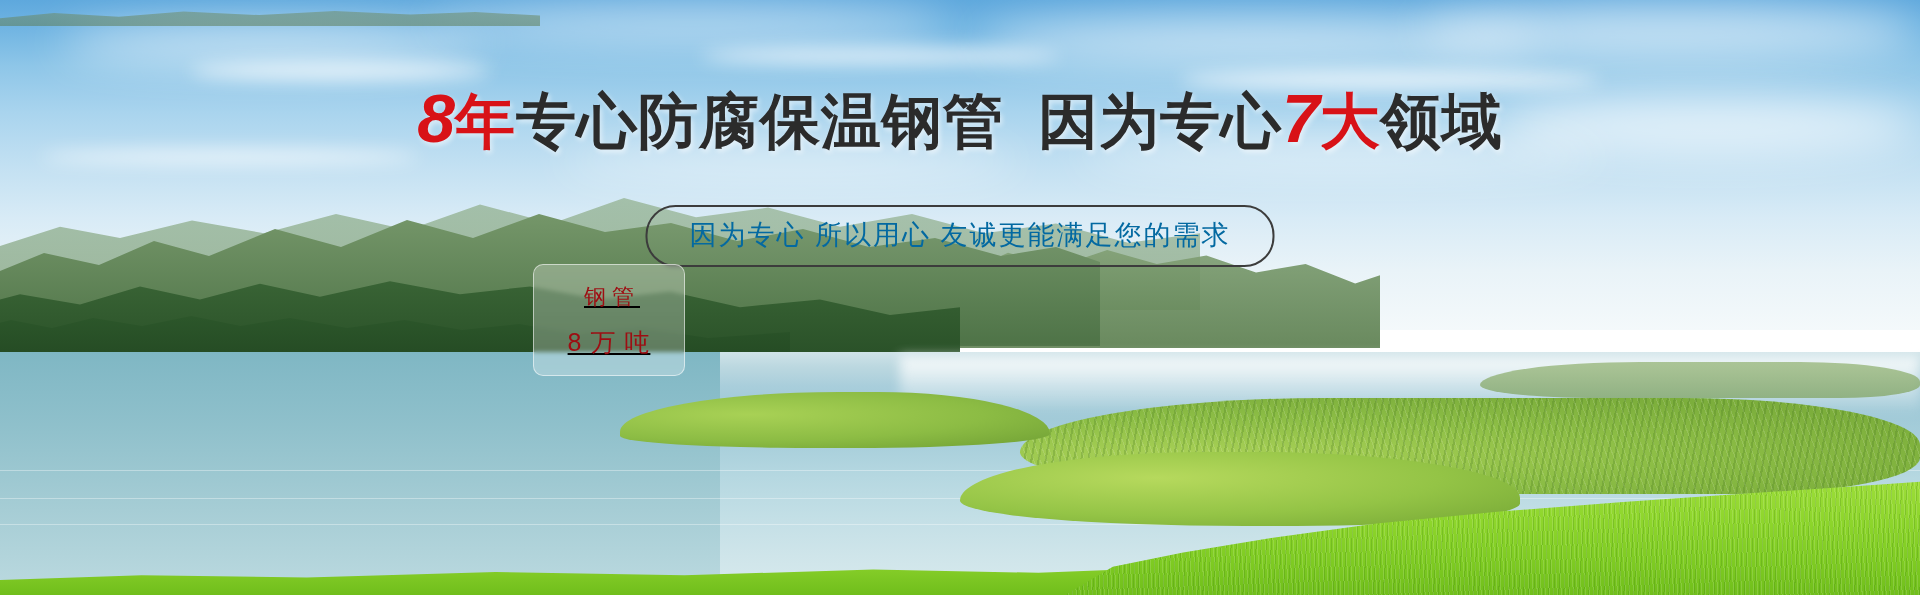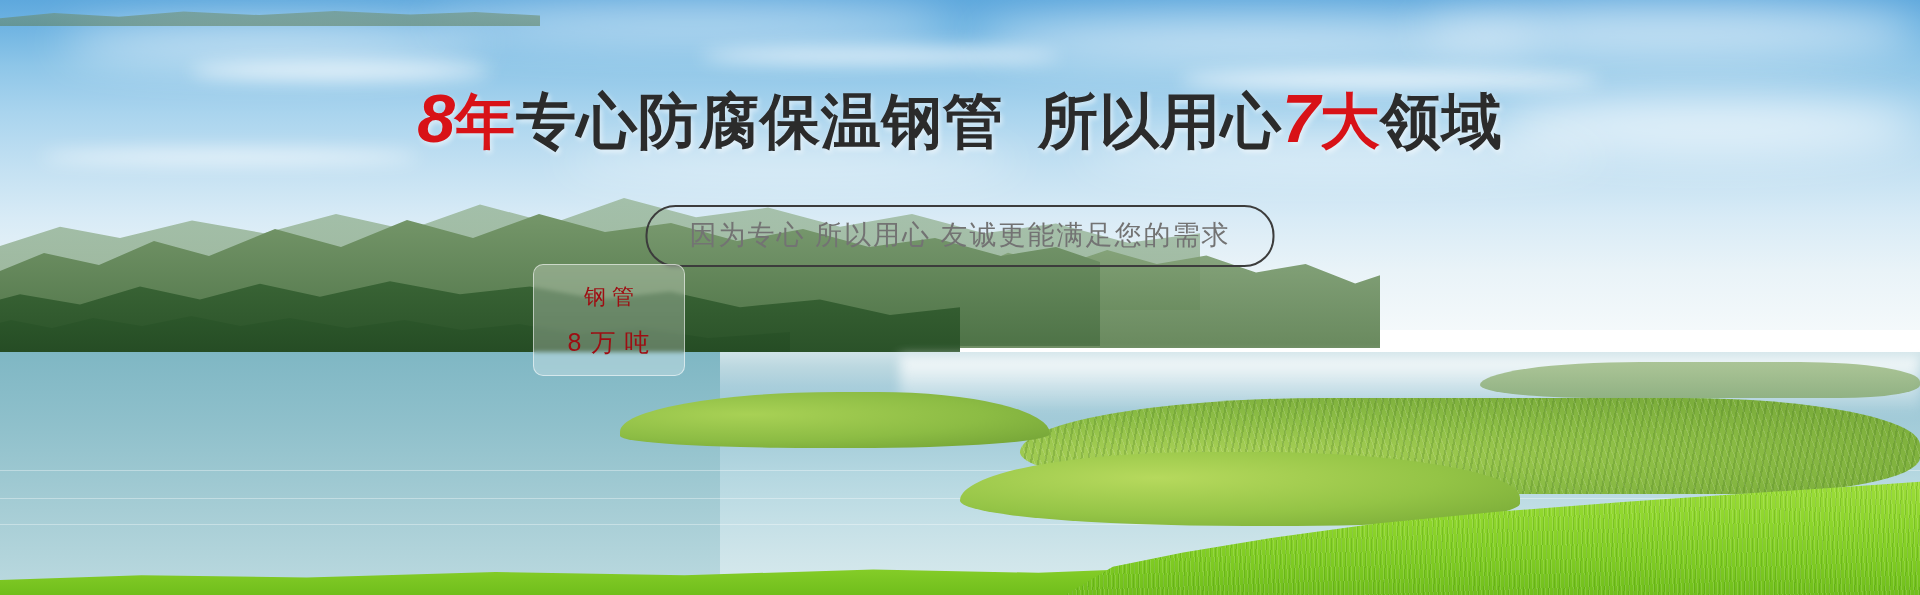--- a/index.html
+++ b/index.html
@@ -187,31 +187,32 @@
   .headline .gap{ display:inline-block; width:34px; }
 
   
   .subtitle-pill{
     position:absolute; left:50%; top:205px;
     transform:translateX(-50%);
     padding:10px 42px 12px;
     border:2px solid #3c3c3c;
     border-radius:30px;
     font-size:27px;
-    color:#737373;
+    color:#0369a1;
     letter-spacing:2px;
     white-space:nowrap;
     background:rgba(255,255,255,0.04);
   }
 
   
   .cards{
     position:absolute; left:533px; top:264px;
     display:flex;
     gap:9px;
+    text-decoration:underline;
   }
   .card{
     width:150px; height:110px;
     border-radius:10px;
     background:rgba(255,255,255,.27);
     border:1px solid rgba(255,255,255,.55);
     backdrop-filter:blur(2px);
     display:flex;
     flex-direction:column;
     align-items:center;
@@ -266,21 +267,21 @@
   <div class="marsh-far"></div>
   <div class="marsh-top"></div>
   <div class="marsh-texture"></div>
   <div class="island-main"></div>
   <div class="island-left"></div>
   <div class="grass-left-strip"></div>
   <div class="grass-fore"></div>
   <div class="grass-blades"></div>
 
   <div class="headline">
-    <span class="red num">8</span><span class="red">年</span><span>专心防腐保温钢管</span><span class="gap"></span><span>所以用心</span><span class="red num">7</span><span class="red">大</span><span>领域</span>
+    <span class="red num">8</span><span class="red">年</span><span>专心防腐保温钢管</span><span class="gap"></span><span>因为专心</span><span class="red num">7</span><span class="red">大</span><span>领域</span>
   </div>
 
   <div class="subtitle-pill">
     <span>因为专心 所以用心  友诚更能满足您的需求</span>
   </div>
 
   <div class="cards">
 
     <div class="card">
       <div class="card-label">钢管</div>

